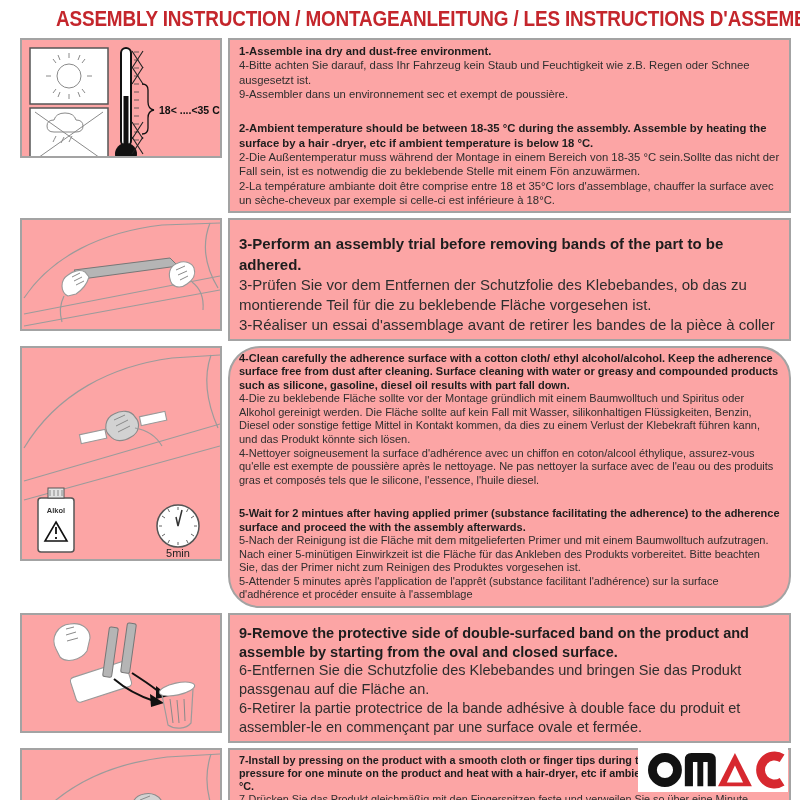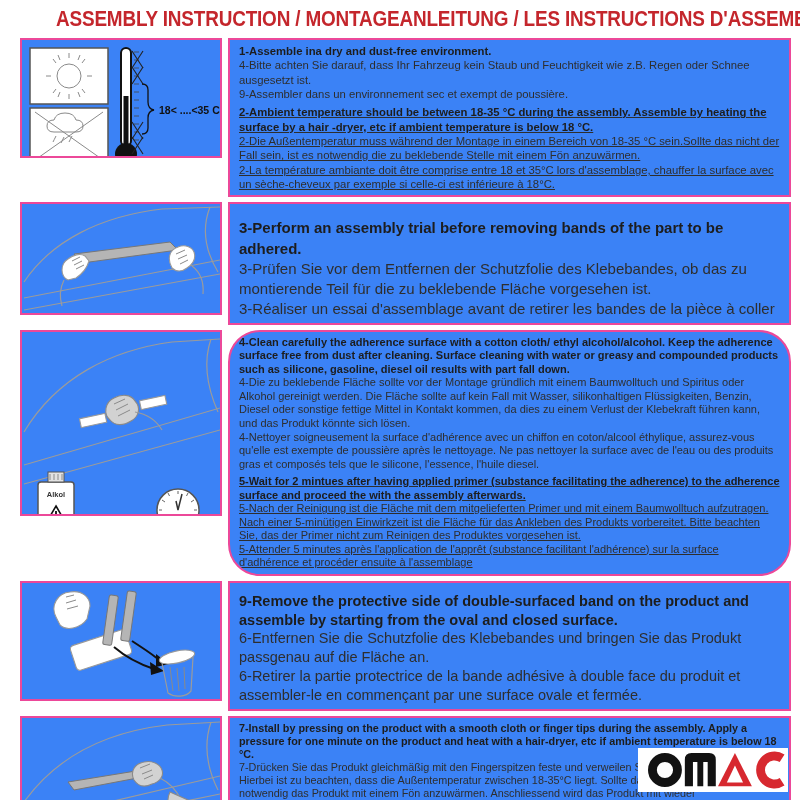--- a/index.html
+++ b/index.html
@@ -6,28 +6,28 @@
   body{width:800px;height:800px;position:relative;font-family:"Liberation Sans",sans-serif;color:#2e2e2e;overflow:hidden;}
 
   .page-title{
     position:absolute;top:6px;left:0;width:800px;text-align:center;
     font-weight:bold;font-size:22px;letter-spacing:-0.2px;color:#C4262C;
     white-space:nowrap;transform:scaleX(0.86);transform-origin:center;
   }
 
   .content{position:absolute;left:20px;top:38px;width:771px;}
   .row{display:flex;align-items:stretch;margin-bottom:5px;}
-  .cell{border:2px solid #ec4899;background:#3b82f6;box-sizing:border-box;}
+  .cell{border:2px solid #a3a3a3;background:#fca5a5;box-sizing:border-box;}
   .ill{width:202px;min-width:202px;margin-right:6px;overflow:hidden;}
   .txtcell{flex:1;padding:4px 8px 4px 9px;overflow:hidden;}
-  .h1{height:120px;} .h2{height:113px;} .h3{height:186px;} .h4{height:120px;} .h5{height:122px;}
+  .h1{height:120px;} .h2{height:113px;} .h3{height:215px;} .h4{height:120px;} .h5{height:122px;}
 
   p{margin:0;}
   .en{font-weight:bold;color:#1d1d1d;}
-  .block + .block{margin-top:4px;text-decoration:underline;}
+  .block + .block{margin-top:20px;}
   .fs-a{font-size:11.3px;line-height:1.27;}
   .fs-b{font-size:11px;line-height:1.23;border-radius:32px;}
   .fs-c{font-size:10.8px;line-height:1.21;}
   .fs-lg{font-size:15px;line-height:1.34;}
   .fs-lg2{font-size:14.5px;line-height:1.3;}
   .pad-top-lg{padding-top:14px;}
   .pad-top-md{padding-top:9px;}
 
   svg{display:block;}
   svg text{font-family:"Liberation Sans",sans-serif;}

